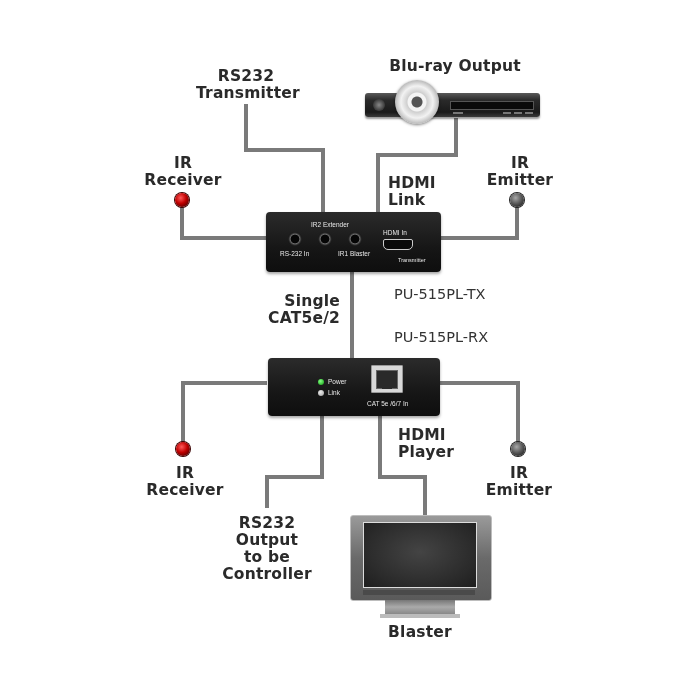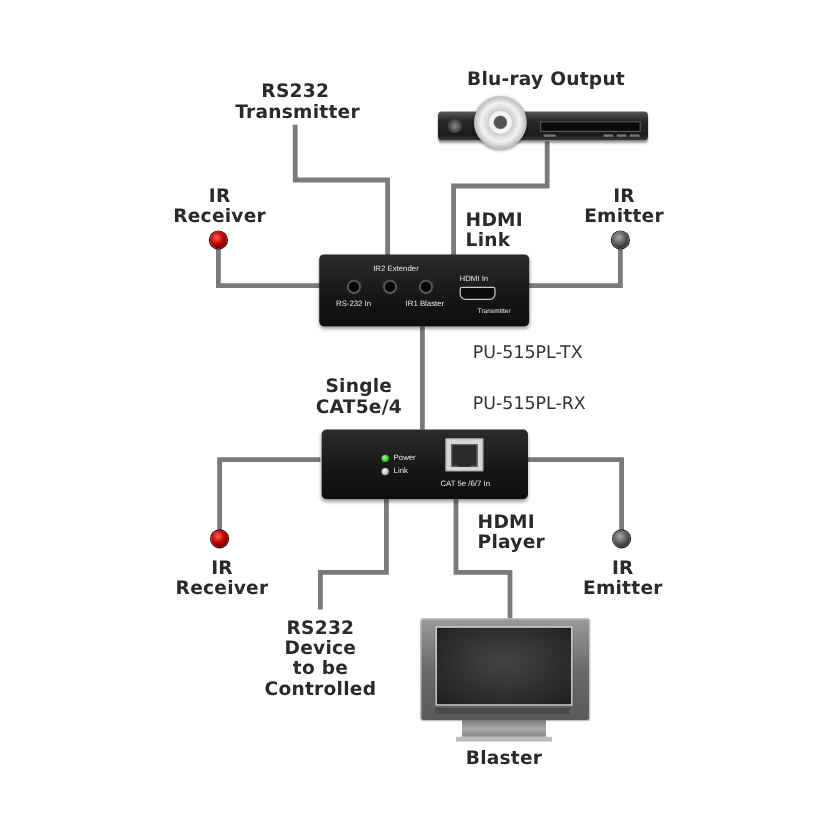--- a/index.html
+++ b/index.html
@@ -64,23 +64,23 @@
 <div class="lbl" style="left:388px; top:175px; width:60px; text-align:left;">
   <div>HDMI</div>
   <div>Link</div>
 </div>
 
 <div class="lbl" style="left:475px; top:155px; width:90px;">
   <div>IR</div>
   <div>Emitter</div>
 </div>
 
-<div class="lbl" style="left:258px; top:314px; width:82px; text-align:center;">
+<div class="lbl" style="left:258px; top:293px; width:82px; text-align:right;">
   <div>Single</div>
-  <div>CAT5e/4</div>
+  <div>CAT5e/2</div>
 </div>
 
 <div class="model" style="left:394px; top:286px;">PU-515PL-TX</div>
 <div class="model" style="left:394px; top:329px;">PU-515PL-RX</div>
 
 <div class="lbl" style="left:140px; top:465px; width:90px;">
   <div>IR</div>
   <div>Receiver</div>
 </div>
 
@@ -89,23 +89,23 @@
   <div>Player</div>
 </div>
 
 <div class="lbl" style="left:474px; top:465px; width:90px;">
   <div>IR</div>
   <div>Emitter</div>
 </div>
 
 <div class="lbl" style="left:212px; top:515px; width:110px;">
   <div>RS232</div>
-  <div>Device</div>
+  <div>Output</div>
   <div>to be</div>
-  <div>Controlled</div>
+  <div>Controller</div>
 </div>
 
 <div class="lbl" style="left:370px; top:624px; width:100px;">Blaster</div>
 
 <div class="ir-recv" style="left:175px; top:193px;"></div>
 <div class="ir-emit" style="left:510px; top:193px;"></div>
 <div class="ir-recv" style="left:176px; top:442px;"></div>
 <div class="ir-emit" style="left:511px; top:442px;"></div>
 
 <div class="abs" style="left:365px; top:93px; width:175px; height:26px;">

